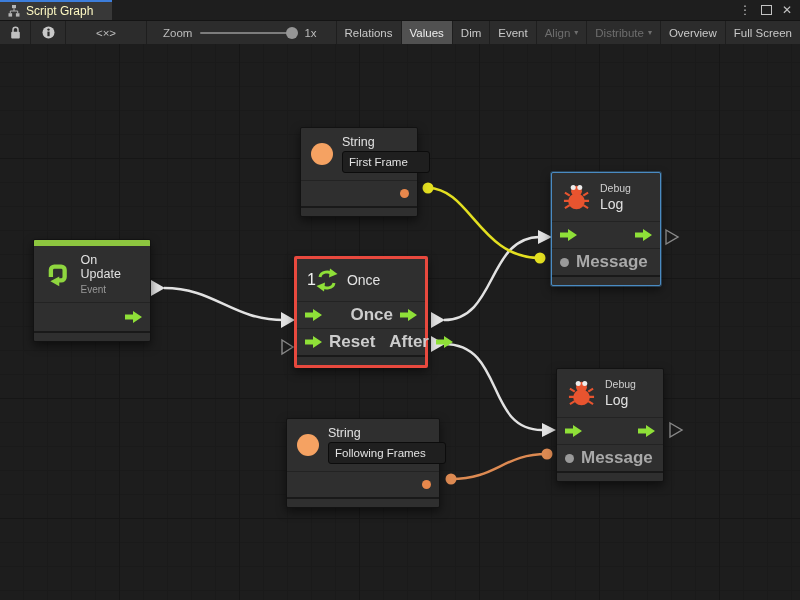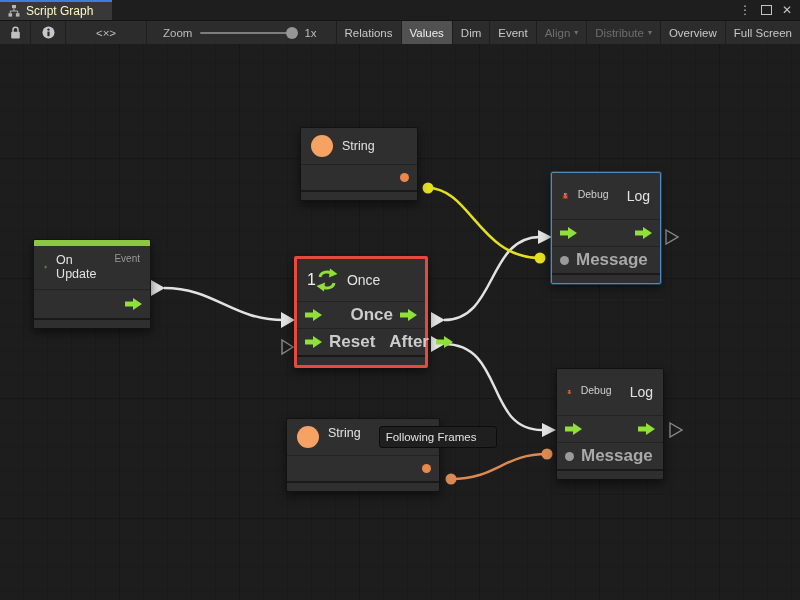--- a/index.html
+++ b/index.html
@@ -41,21 +41,21 @@
     background-size:120px 120px,120px 120px,24px 24px,24px 24px;
     background-position:119px 0,0 114px,23px 0,0 18px;}
   #wires{position:absolute;left:0;top:0;width:800px;height:556px;}
 
   
   .node{position:absolute;background:#2f2f2f;border:1px solid #121212;border-radius:2px;
         box-shadow:0 4px 10px rgba(0,0,0,.5);box-sizing:border-box;}
   .node.selected{border:3px solid #e8493e;}
   .node.focused{border:1px solid #4a8bc2;box-shadow:0 0 0 1px rgba(74,139,194,.35),0 4px 10px rgba(0,0,0,.5);}
   .nhead{display:flex;align-items:center;gap:9px;padding:7px 10px;box-sizing:border-box;}
-  .hcol{display:flex;flex-direction:row;gap:18px;}
+  .hcol{display:flex;flex-direction:column;gap:2px;}
   .ntitle{font-size:12.5px;color:#e2e2e2;line-height:1.15;}
   .ntitle.big{font-size:14px;}
   .nsub{font-size:10px;color:#999;}
   .nsmall{font-size:10.5px;color:#cfcfcf;}
   .nrow{display:flex;align-items:center;gap:7px;height:26px;padding:0 8px;border-top:1px solid #232323;box-sizing:border-box;font-size:11.5px;color:#c6c6c6;}
   .nfoot{height:8px;border-top:2px solid #191919;}
   .estrip{height:6px;background:#8dc63f;border-radius:1px 1px 0 0;}
   .grow{flex:1;}
   .nfield{background:#1f1f1f;border:1px solid #0c0c0c;border-radius:3px;color:#e2e2e2;
           font-family:"Liberation Sans",sans-serif;font-size:11.5px;padding:2px 6px;height:16px;box-sizing:content-box;}
@@ -165,20 +165,21 @@
       <polygon points="282,296 293,303 282,310" fill="none" stroke="#8a8a8a" stroke-width="1.4"></polygon>
       <polygon points="666,186 678,193 666,200" fill="none" stroke="#8a8a8a" stroke-width="1.4"></polygon>
       <polygon points="670,379 682,386 670,393" fill="none" stroke="#8a8a8a" stroke-width="1.4"></polygon>
     </svg>
 
     <div class="node" style="left:300px;top:83px;width:118px;">
       <div class="nhead">
         <span class="dot-lg"></span>
         <div class="hcol">
           <span class="ntitle">String</span>
+          <input class="nfield" style="width: 74px;" value="First Frame">
         </div>
       </div>
       <div class="nrow">
         <span class="grow"></span>
         <span class="dot-sm"></span>
       </div>
       <div class="nfoot"></div>
     </div>
 
     <div class="node" style="left:33px;top:195px;width:118px;">

